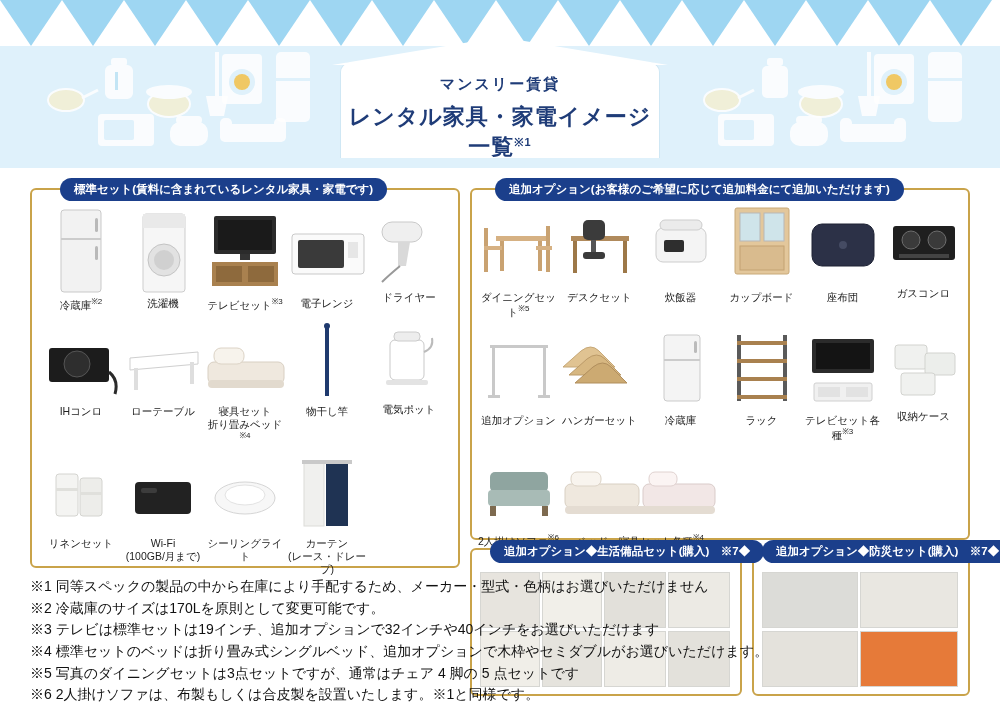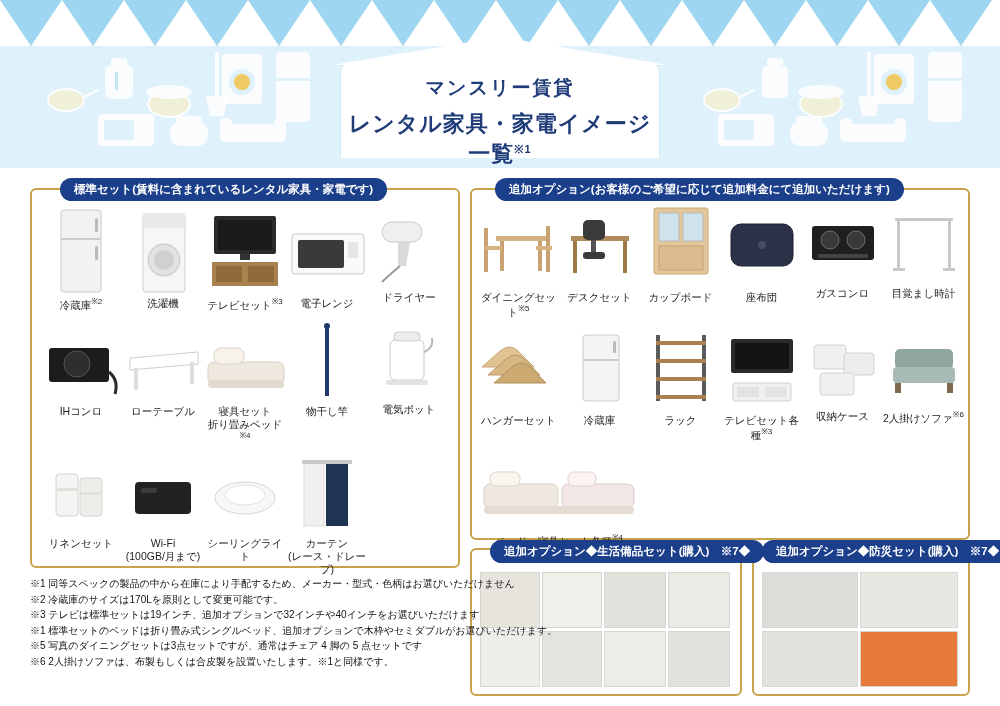--- a/index.html
+++ b/index.html
@@ -40,21 +40,21 @@
     z-index:5;
   }
   .title-box:before {
     content:"";
     position:absolute; left:50%; top:-26px; transform:translateX(-50%);
     width:0; height:0;
     border-left:168px solid transparent;
     border-right:168px solid transparent;
     border-bottom:28px solid #ffffff;
   }
-  .title-line1 { font-size:19px; color:#1f3c78; font-weight:bold; letter-spacing:2px; }
+  .title-line1 { font-size:15px; color:#1f3c78; font-weight:bold; letter-spacing:2px; }
   .title-line2 { font-size:22px; color:#1f3c78; font-weight:bold; letter-spacing:1px; margin-top:8px; }
   .title-line2 .note { font-size:11px; vertical-align:super; }
 
   
   .panel {
     position:absolute;
     border:2px solid #c9a34a;
     border-radius:6px;
     background:#ffffff;
   }
@@ -95,21 +95,21 @@
     color:#222222;
     line-height:1.25;
     margin-top:3px;
     white-space:pre-line;
   }
   .item .cap .sup { font-size:8px; vertical-align:super; }
 
   
   .notes {
     position:absolute; left:30px; top:576px; width:430px;
-    font-size:10px; line-height:1.55; color:#111111;
+    font-size:14px; line-height:1.55; color:#111111;
   }
   .notes div { white-space:nowrap; }
 
   
   .photo-collage { position:absolute; display:flex; flex-wrap:wrap; gap:2px; }
   .pcell { background:#e9e9e7; border:1px solid #d6d6d2; }
 </style>
 </head>
 <body>
 
@@ -381,20 +381,28 @@
       <rect x="10" y="36" width="58" height="5" fill="#b08a5c"></rect>
       <rect x="12" y="41" width="4" height="32" fill="#9d7848"></rect>
       <rect x="62" y="41" width="4" height="32" fill="#9d7848"></rect>
       <rect x="22" y="20" width="22" height="20" rx="5" fill="#3b3b3b"></rect>
       <rect x="30" y="40" width="5" height="14" fill="#555555"></rect>
       <rect x="22" y="52" width="22" height="7" rx="3" fill="#3b3b3b"></rect>
     </svg>
     <div class="cap"><span>デスクセット</span></div>
   </div>
 
+  <div class="item" style="width:81px; margin-bottom:8px;">
+    <svg class="pic" width="78" height="88" viewBox="0 0 78 88">
+      <rect x="14" y="28" width="50" height="34" rx="7" fill="#f4f4f4" stroke="#cdcdcd"></rect>
+      <rect x="18" y="20" width="42" height="10" rx="5" fill="#ebebeb" stroke="#cdcdcd"></rect>
+      <rect x="22" y="40" width="20" height="12" rx="2" fill="#2e2e2e"></rect>
+    </svg>
+    <div class="cap"><span>炊飯器</span></div>
+  </div>
 
   <div class="item" style="width:81px; margin-bottom:8px;">
     <svg class="pic" width="78" height="88" viewBox="0 0 78 88">
       <rect x="12" y="8" width="54" height="66" rx="2" fill="#e3c79b" stroke="#c8a978"></rect>
       <rect x="17" y="13" width="20" height="28" fill="#cfe4ea" stroke="#b7b7b7"></rect>
       <rect x="41" y="13" width="20" height="28" fill="#cfe4ea" stroke="#b7b7b7"></rect>
       <rect x="17" y="46" width="44" height="24" fill="#d9bb8e" stroke="#c3a273"></rect>
     </svg>
     <div class="cap"><span>カップボード</span></div>
   </div>
@@ -419,21 +427,21 @@
   </div>
 
   <div class="item" style="width:81px; margin-bottom:8px;">
     <svg class="pic" width="78" height="84" viewBox="0 0 78 84">
       <rect x="10" y="18" width="58" height="3" fill="#c9c9c9"></rect>
       <rect x="12" y="18" width="3" height="52" fill="#c9c9c9"></rect>
       <rect x="63" y="18" width="3" height="52" fill="#c9c9c9"></rect>
       <rect x="8" y="68" width="12" height="3" fill="#c9c9c9"></rect>
       <rect x="58" y="68" width="12" height="3" fill="#c9c9c9"></rect>
     </svg>
-    <div class="cap"><span>目覚まし時計</span></div>
+    <div class="cap"><span>追加オプション</span></div>
   </div>
 
   <div class="item" style="width:81px; margin-bottom:8px;">
     <svg class="pic" width="78" height="84" viewBox="0 0 78 84">
       <path d="M20 24 q10 -8 18 0 l16 16 h-52 z" fill="#e0c392" stroke="#c6a776"></path>
       <path d="M26 32 q10 -8 18 0 l16 16 h-52 z" fill="#d7b781" stroke="#bb9a68"></path>
       <path d="M32 40 q10 -8 18 0 l16 16 h-52 z" fill="#ccaa72" stroke="#b08e5d"></path>
     </svg>
     <div class="cap"><span>ハンガーセット</span></div>
   </div>
@@ -521,16 +529,16 @@
   <div class="pcell" style="width:96px;height:56px;background:#dcdcd8;"></div>
   <div class="pcell" style="width:98px;height:56px;background:#e9e7e1;"></div>
   <div class="pcell" style="width:96px;height:56px;background:#e4e2dc;"></div>
   <div class="pcell" style="width:98px;height:56px;background:#e67a39;"></div>
 </div>
 
 <div class="notes">
   <div>※1 同等スペックの製品の中から在庫により手配するため、メーカー・型式・色柄はお選びいただけません</div>
   <div>※2 冷蔵庫のサイズは170Lを原則として変更可能です。</div>
   <div>※3 テレビは標準セットは19インチ、追加オプションで32インチや40インチをお選びいただけます</div>
-  <div>※1 標準セットのベッドは折り畳み式シングルベッド、追加オプションで木枠やセミダブルがお選びいただけます。</div>
+  <div>※4 標準セットのベッドは折り畳み式シングルベッド、追加オプションで木枠やセミダブルがお選びいただけます。</div>
   <div>※5 写真のダイニングセットは3点セットですが、通常はチェア 4 脚の 5 点セットです</div>
   <div>※6 2人掛けソファは、布製もしくは合皮製を設置いたします。※1と同様です。</div>
 </div>
 
 </body></html>

